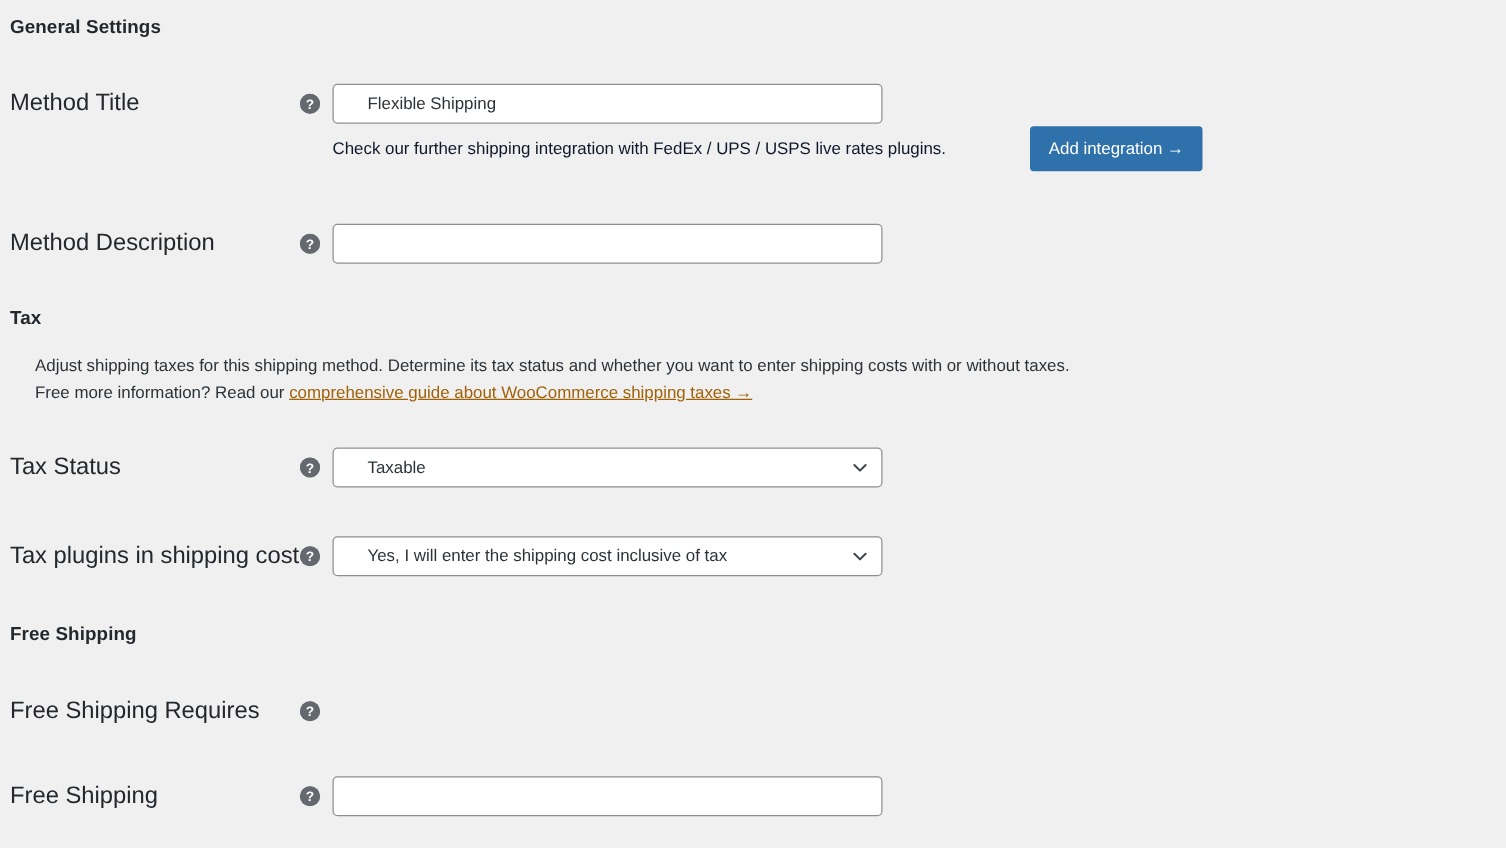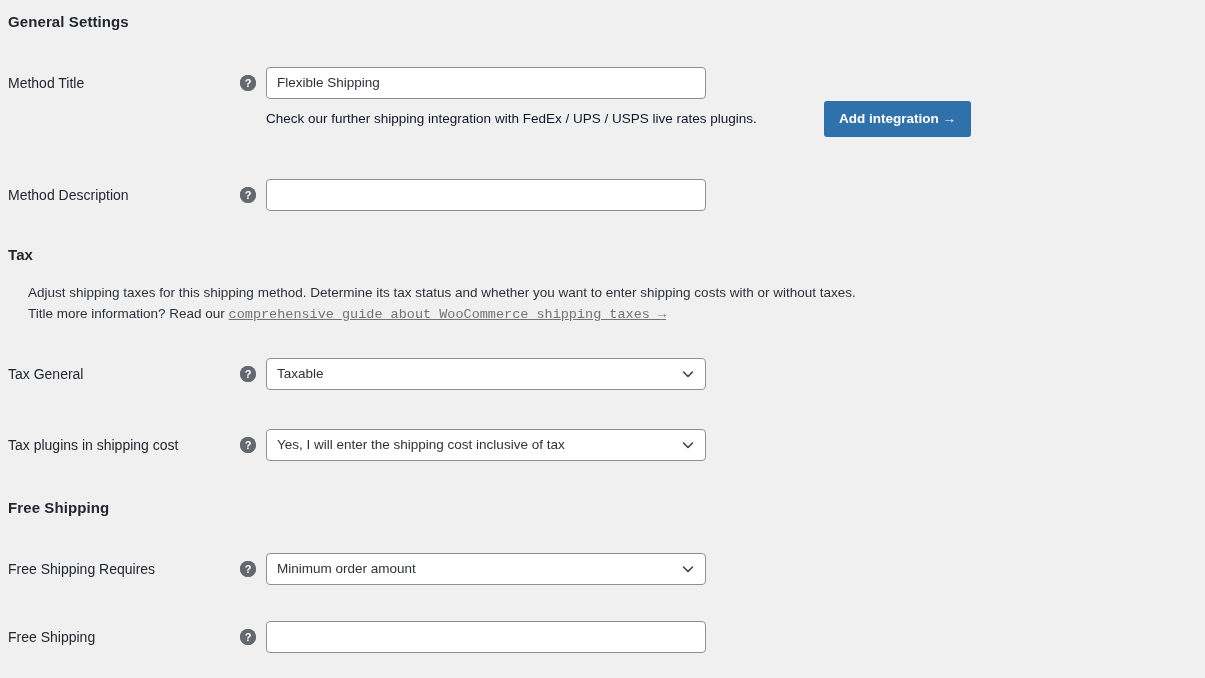--- a/index.html
+++ b/index.html
@@ -38,21 +38,21 @@
     left: 0;
     width: 1205px;
     height: 32px;
   }
   .row-label {
     position: absolute;
     left: 8px;
     top: 0;
     height: 32px;
     line-height: 32px;
-    font-size: 14px;
+    font-size: 19px;
     font-weight: 400;
     color: #23282d;
     white-space: nowrap;
   }
 
   
   .help-tip {
     position: absolute;
     left: 240px;
     top: 8px;
@@ -76,21 +76,21 @@
     top: 0;
     width: 440px;
     height: 32px;
     box-sizing: border-box;
     background: #ffffff;
     border: 1px solid #8c8f94;
     border-radius: 4px;
     font-family: "Liberation Sans", sans-serif;
     font-size: 13.5px;
     color: #2c3338;
-    padding: 0 10px;
+    padding: 0 27px;
     line-height: 30px;
     white-space: nowrap;
     overflow: hidden;
   }
 
   .select-field {
     padding-right: 32px;
   }
   .chevron {
     position: absolute;
@@ -130,42 +130,41 @@
     position: absolute;
     top: 0;
     height: 36px;
     box-sizing: border-box;
     background: #2f72ab;
     color: #ffffff;
     border: none;
     border-radius: 3px;
     font-family: "Liberation Sans", sans-serif;
     font-size: 13.5px;
-    font-weight: 700;
+    font-weight: 400;
     padding: 0 15px;
     line-height: 36px;
     cursor: pointer;
     white-space: nowrap;
   }
 
   
   .desc {
     position: absolute;
     left: 8px;
     font-size: 13.5px;
     color: #2c3338;
     line-height: 20px;
     white-space: nowrap;
     margin-left: 20px;
   }
   .desc-link {
-    color: #737373;
+    color: #a16207;
     text-decoration: underline;
     cursor: pointer;
-    font-family: Liberation Mono, monospace;
   }
 </style>
 </head>
 <body>
 
 <div class="page">
 
   <div class="section-heading" style="top: 13px;">General Settings</div>
 
   <div class="row" style="top: 67px;">
@@ -192,25 +191,25 @@
         <text x="8" y="12" font-family="Liberation Sans, sans-serif" font-size="11" font-weight="700" fill="#ffffff" text-anchor="middle">?</text>
       </svg>
     </span>
     <div class="field"></div>
   </div>
 
   <div class="section-heading" style="top: 246px;">Tax</div>
 
   <div class="desc" style="top: 283px;">Adjust shipping taxes for this shipping method. Determine its tax status and whether you want to enter shipping costs with or without taxes.</div>
   <div class="desc" style="top: 304px;">
-    <span>Title more information? Read our </span><a class="desc-link">comprehensive guide about WooCommerce shipping taxes →</a>
+    <span>Free more information? Read our </span><a class="desc-link">comprehensive guide about WooCommerce shipping taxes →</a>
   </div>
 
   <div class="row" style="top: 358px;">
-    <div class="row-label">Tax General</div>
+    <div class="row-label">Tax Status</div>
     <span class="help-tip">
       <svg viewBox="0 0 16 16" xmlns="http://www.w3.org/2000/svg">
         <circle cx="8" cy="8" r="8" fill="#646970"></circle>
         <text x="8" y="12" font-family="Liberation Sans, sans-serif" font-size="11" font-weight="700" fill="#ffffff" text-anchor="middle">?</text>
       </svg>
     </span>
     <div class="select-wrap">
       <div class="field select-field">Taxable</div>
       <svg class="chevron" viewBox="0 0 14 14" xmlns="http://www.w3.org/2000/svg">
         <path d="M2.5 5 L7 9.5 L11.5 5" fill="none" stroke="#3c434a" stroke-width="1.6" stroke-linecap="round" stroke-linejoin="round"></path>
@@ -237,26 +236,20 @@
   <div class="section-heading" style="top: 499px;">Free Shipping</div>
 
   <div class="row" style="top: 553px; text-decoration: underline;">
     <div class="row-label">Free Shipping Requires</div>
     <span class="help-tip">
       <svg viewBox="0 0 16 16" xmlns="http://www.w3.org/2000/svg">
         <circle cx="8" cy="8" r="8" fill="#646970"></circle>
         <text x="8" y="12" font-family="Liberation Sans, sans-serif" font-size="11" font-weight="700" fill="#ffffff" text-anchor="middle">?</text>
       </svg>
     </span>
-    <div class="select-wrap">
-      <div class="field select-field">Minimum order amount</div>
-      <svg class="chevron" viewBox="0 0 14 14" xmlns="http://www.w3.org/2000/svg">
-        <path d="M2.5 5 L7 9.5 L11.5 5" fill="none" stroke="#3c434a" stroke-width="1.6" stroke-linecap="round" stroke-linejoin="round"></path>
-      </svg>
-    </div>
   </div>
 
   <div class="row" style="top: 621px;">
     <div class="row-label">Free Shipping</div>
     <span class="help-tip">
       <svg viewBox="0 0 16 16" xmlns="http://www.w3.org/2000/svg">
         <circle cx="8" cy="8" r="8" fill="#646970"></circle>
         <text x="8" y="12" font-family="Liberation Sans, sans-serif" font-size="11" font-weight="700" fill="#ffffff" text-anchor="middle">?</text>
       </svg>
     </span>

